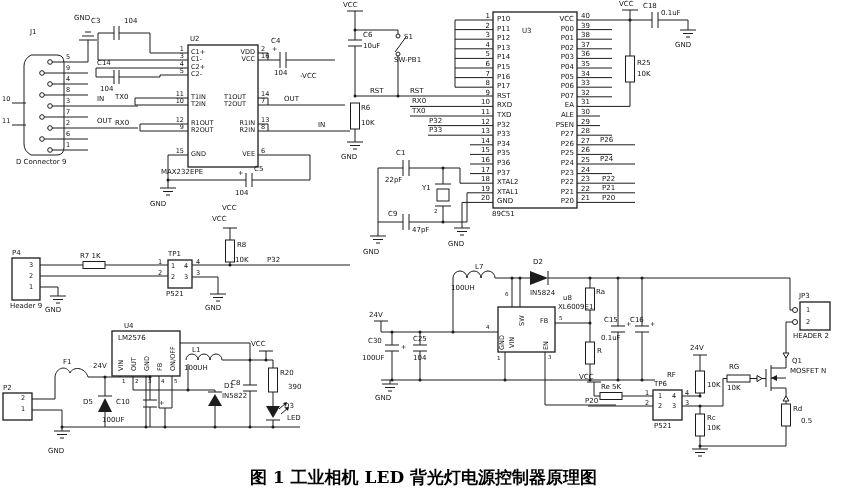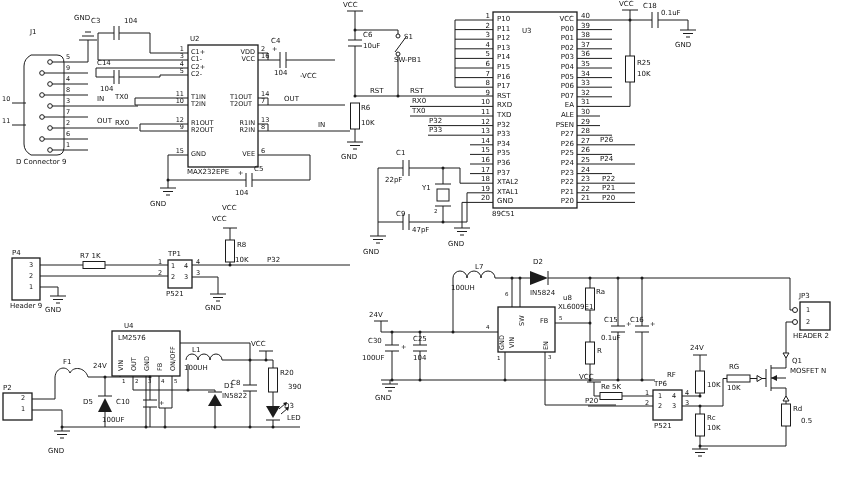--- a/index.html
+++ b/index.html
@@ -434,31 +434,31 @@
   <div class="lbl s65" style="left:191px;top:120px">R1OUT
 R2OUT</div>
   <div class="lbl s65 r" style="left:172px;top:117px;width:12px">12
 9</div>
   <div class="lbl s65" style="left:191px;top:151px">GND</div>
   <div class="lbl s65 r" style="left:172px;top:148px;width:12px">15</div>
   <div class="lbl s65 r" style="left:221px;top:49px;width:34px">VDD
 VCC</div>
   <div class="lbl s65" style="left:261px;top:46px">2
 16</div>
-  <div class="lbl s65 r" style="left:218px;top:94px;width:34px">T1OUT
+  <div class="lbl s65 r" style="left:212px;top:94px;width:34px">T1OUT
 T2OUT</div>
   <div class="lbl s65" style="left:261px;top:91px">14
 7</div>
   <div class="lbl s65 r" style="left:221px;top:120px;width:34px">R1IN
 R2IN</div>
   <div class="lbl s65" style="left:261px;top:117px">13
 8</div>
   <div class="lbl s65 r" style="left:221px;top:151px;width:34px">VEE</div>
   <div class="lbl s65" style="left:261px;top:148px">6</div>
-  <div class="lbl" style="left:187px;top:168px">MAX232EPE</div>
+  <div class="lbl" style="left:161px;top:168px">MAX232EPE</div>
   <div class="lbl" style="left:115px;top:93px">TX0</div>
   <div class="lbl" style="left:115px;top:119px">RX0</div>
   <div class="lbl" style="left:284px;top:95px">OUT</div>
   <div class="lbl" style="left:318px;top:121px">IN</div>
   <div class="lbl" style="left:271px;top:37px">C4</div>
   <div class="lbl s65" style="left:272px;top:46px">+</div>
   <div class="lbl" style="left:274px;top:69px">104</div>
   <div class="lbl" style="left:300px;top:72px">-VCC</div>
   <div class="lbl" style="left:150px;top:200px">GND</div>
   <div class="lbl" style="left:254px;top:165px">C5</div>
@@ -561,21 +561,21 @@
 25
 24
 23
 22
 21</div>
   <div class="lbl" style="left:492px;top:210px">89C51</div>
   <div class="lbl" style="left:396px;top:149px">C1</div>
   <div class="lbl" style="left:385px;top:176px">22pF</div>
   <div class="lbl" style="left:422px;top:184px">Y1</div>
   <div class="lbl s55" style="left:434px;top:208px">2</div>
-  <div class="lbl" style="left:396px;top:210px">C9</div>
+  <div class="lbl" style="left:388px;top:210px">C9</div>
   <div class="lbl" style="left:412px;top:226px">47pF</div>
   <div class="lbl" style="left:363px;top:248px">GND</div>
   <div class="lbl" style="left:448px;top:240px">GND</div>
   <div class="lbl" style="left:619px;top:0px">VCC</div>
   <div class="lbl" style="left:643px;top:2px">C18</div>
   <div class="lbl" style="left:661px;top:9px">0.1uF</div>
   <div class="lbl" style="left:675px;top:41px">GND</div>
   <div class="lbl" style="left:637px;top:59px">R25</div>
   <div class="lbl" style="left:637px;top:70px">10K</div>
   <div class="lbl" style="left:600px;top:136px">P26</div>
@@ -702,14 +702,15 @@
 2</div>
   <div class="lbl s65 lh10" style="left:672px;top:391px">4
 3</div>
   <div class="lbl s65 lh10" style="left:645px;top:388px">1
 2</div>
   <div class="lbl s65 lh10" style="left:685px;top:388px">4
 3</div>
   <div class="lbl" style="left:654px;top:422px">P521</div>
 </div>
 
+<div class="cap">图 1 工业相机 LED 背光灯电源控制器原理图</div>
 
 </div>
 
 </body></html>

